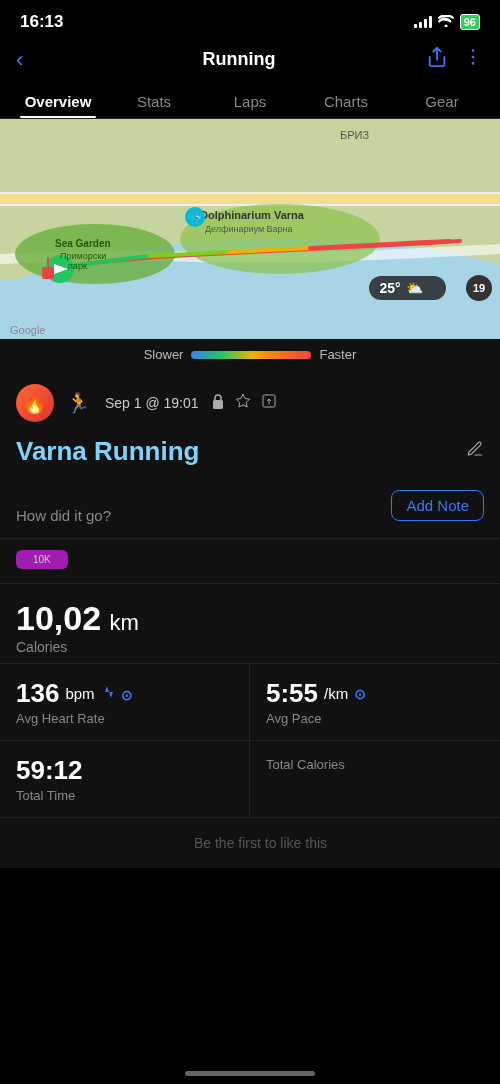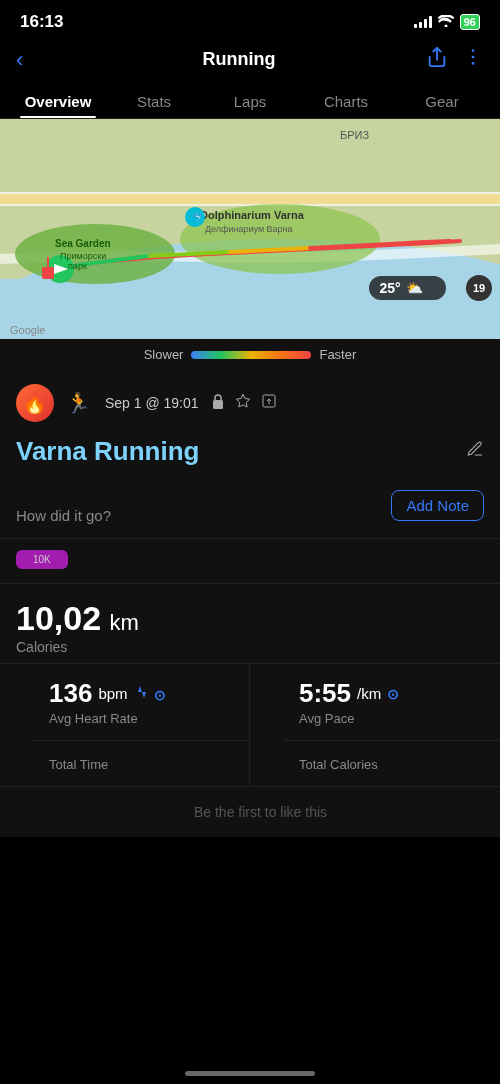--- a/index.html
+++ b/index.html
@@ -288,21 +288,20 @@
     
     .stats-grid {
       background: #111;
       display: grid;
       grid-template-columns: 1fr 1fr;
       border-bottom: 1px solid #222;
     }
     .stat-cell {
       padding: 14px 16px;
       border-bottom: 1px solid #222;
-      margin-left: 33px;
     }
     .stat-cell:nth-child(odd) {
       border-right: 1px solid #222;
     }
     .stat-value {
       font-size: 26px;
       font-weight: 700;
       color: #fff;
       display: flex;
       align-items: center;
@@ -547,20 +546,23 @@
   <div class="stat-cell">
     <div class="stat-value">
       <span>5:55</span>
       <span class="stat-unit">/km</span>
       <span class="stat-icon" style="font-size:14px; color:#3478f6;">⊙</span>
     </div>
     <div class="stat-label">Avg Pace</div>
   </div>
 
   <div class="stat-cell" style="border-bottom:none;">
+    <div class="stat-value">
+      <span>59:12</span>
+    </div>
     <div class="stat-label">Total Time</div>
   </div>
 
   <div class="stat-cell" style="border-bottom:none;">
     <div class="stat-label">Total Calories</div>
   </div>
 </div>
 
 <div class="like-row">
   <span class="like-text">Be the first to like this</span>

